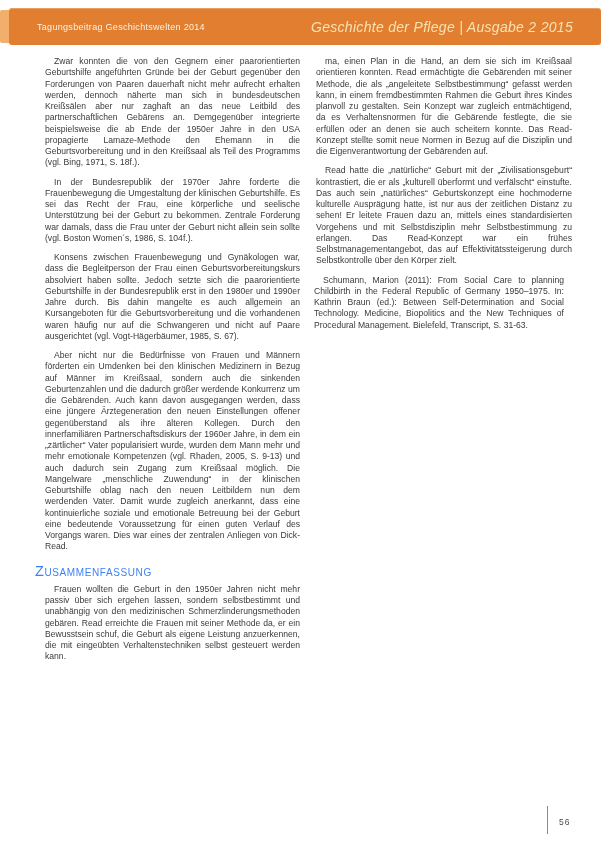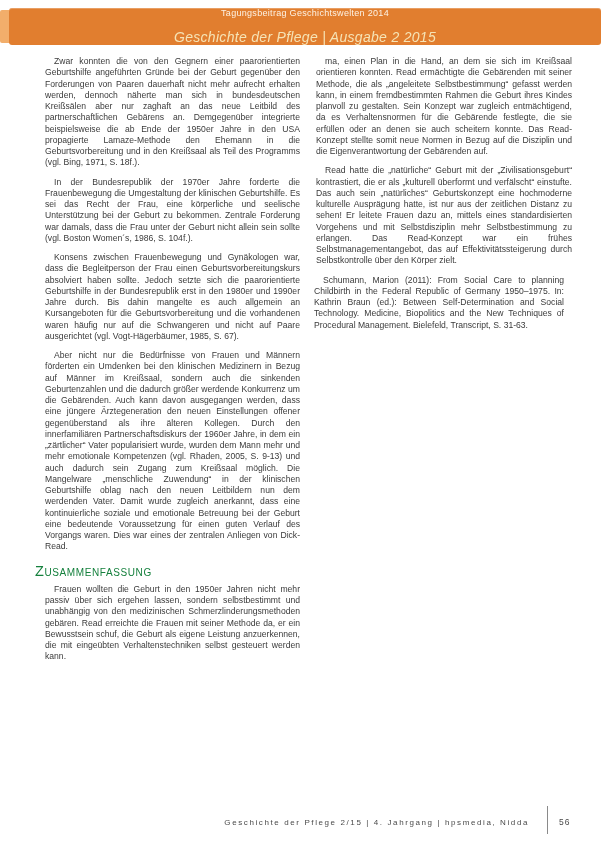--- a/index.html
+++ b/index.html
@@ -20,21 +20,20 @@
     border-radius: 2px 0 0 2px;
   }
   .header-bar {
     position: absolute; left: 9px; top: 8px; right: 6px;
     height: 37px;
     background: #e17e2f;
     border-radius: 3px;
     display: flex; align-items: center; justify-content: space-between;
     padding: 0 28px; box-sizing: border-box;
     box-shadow: inset 0 1px 0 rgba(255,255,255,0.25);
-    flex-direction: column;
   }
   .header-left {
     color: #fdf2e4; font-size: 9px; letter-spacing: 0.3px;
   }
   .header-right {
     color: #f6e3b5; font-size: 14px; letter-spacing: 0.3px; font-style: italic;
   }
 
   
   .column {
@@ -44,21 +43,21 @@
     color: #3a3a3a;
   }
   .col-left  { left: 35px;  width: 265px; }
   .col-right { left: 306px; width: 266px; }
 
   .para { margin: 0 0 8px 10px; text-indent: 9px; }
   .para:first-child { margin-top: 0; }
 
   .summary-heading {
     font-variant: small-caps;
-    color: #15803d;
+    color: #3b82f6;
     font-size: 14.5px;
     letter-spacing: 0.6px;
     margin: 13px 0 7px 0;
     font-weight: 400;
   }
   .literature-heading {
     color: #e0752c;
     font-size: 8.6px;
     margin: 11px 0 2px 0;
     font-weight: 400;
@@ -105,16 +104,15 @@
   <p class="para">Frauen wollten die Geburt in den 1950er Jahren nicht mehr passiv über sich ergehen lassen, sondern selbstbestimmt und unabhängig von den medizinischen Schmerzlinderungsmethoden gebären. Read erreichte die Frauen mit seiner Methode da, er ein Bewusstsein schuf, die Geburt als eigene Leistung anzuerkennen, die mit eingeübten Verhaltenstechniken selbst gesteuert werden kann.</p>
 </div>
 
 <div class="column col-right">
   <p class="para">ma, einen Plan in die Hand, an dem sie sich im Kreißsaal orientieren konnten. Read ermächtigte die Gebärenden mit seiner Methode, die als „angeleitete Selbstbestimmung“ gefasst werden kann, in einem fremdbestimmten Rahmen die Geburt ihres Kindes planvoll zu gestalten. Sein Konzept war zugleich entmächtigend, da es Verhaltensnormen für die Gebärende festlegte, die sie erfüllen oder an denen sie auch scheitern konnte. Das Read-Konzept stellte somit neue Normen in Bezug auf die Disziplin und die Eigenverantwortung der Gebärenden auf.</p>
   <p class="para">Read hatte die „natürliche“ Geburt mit der „Zivilisationsgeburt“ kontrastiert, die er als „kulturell überformt und verfälscht“ einstufte. Das auch sein „natürliches“ Geburtskonzept eine hochmoderne kulturelle Ausprägung hatte, ist nur aus der zeitlichen Distanz zu sehen! Er leitete Frauen dazu an, mittels eines standardisierten Vorgehens und mit Selbstdisziplin mehr Selbstbestimmung zu erlangen. Das Read-Konzept war ein frühes Selbstmanagementangebot, das auf Effektivitätssteigerung durch Selbstkontrolle über den Körper zielt.</p>
   <p class="reference">Schumann, Marion (2011): From Social Care to planning Childbirth in the Federal Republic of Germany 1950–1975. In: Kathrin Braun (ed.): Between Self-Determination and Social Technology. Medicine, Biopolitics and the New Techniques of Procedural Management. Bielefeld, Transcript, S. 31-63.</p>
 </div>
 
 <div class="footer">
-  <span class="footer-journal">Geschichte der Pflege 2/15 | 4. Jahrgang | hpsmedia, Nidda</span>
   <span class="footer-divider"></span>
   <span class="footer-page">56</span>
 </div>
 
 </body></html>

